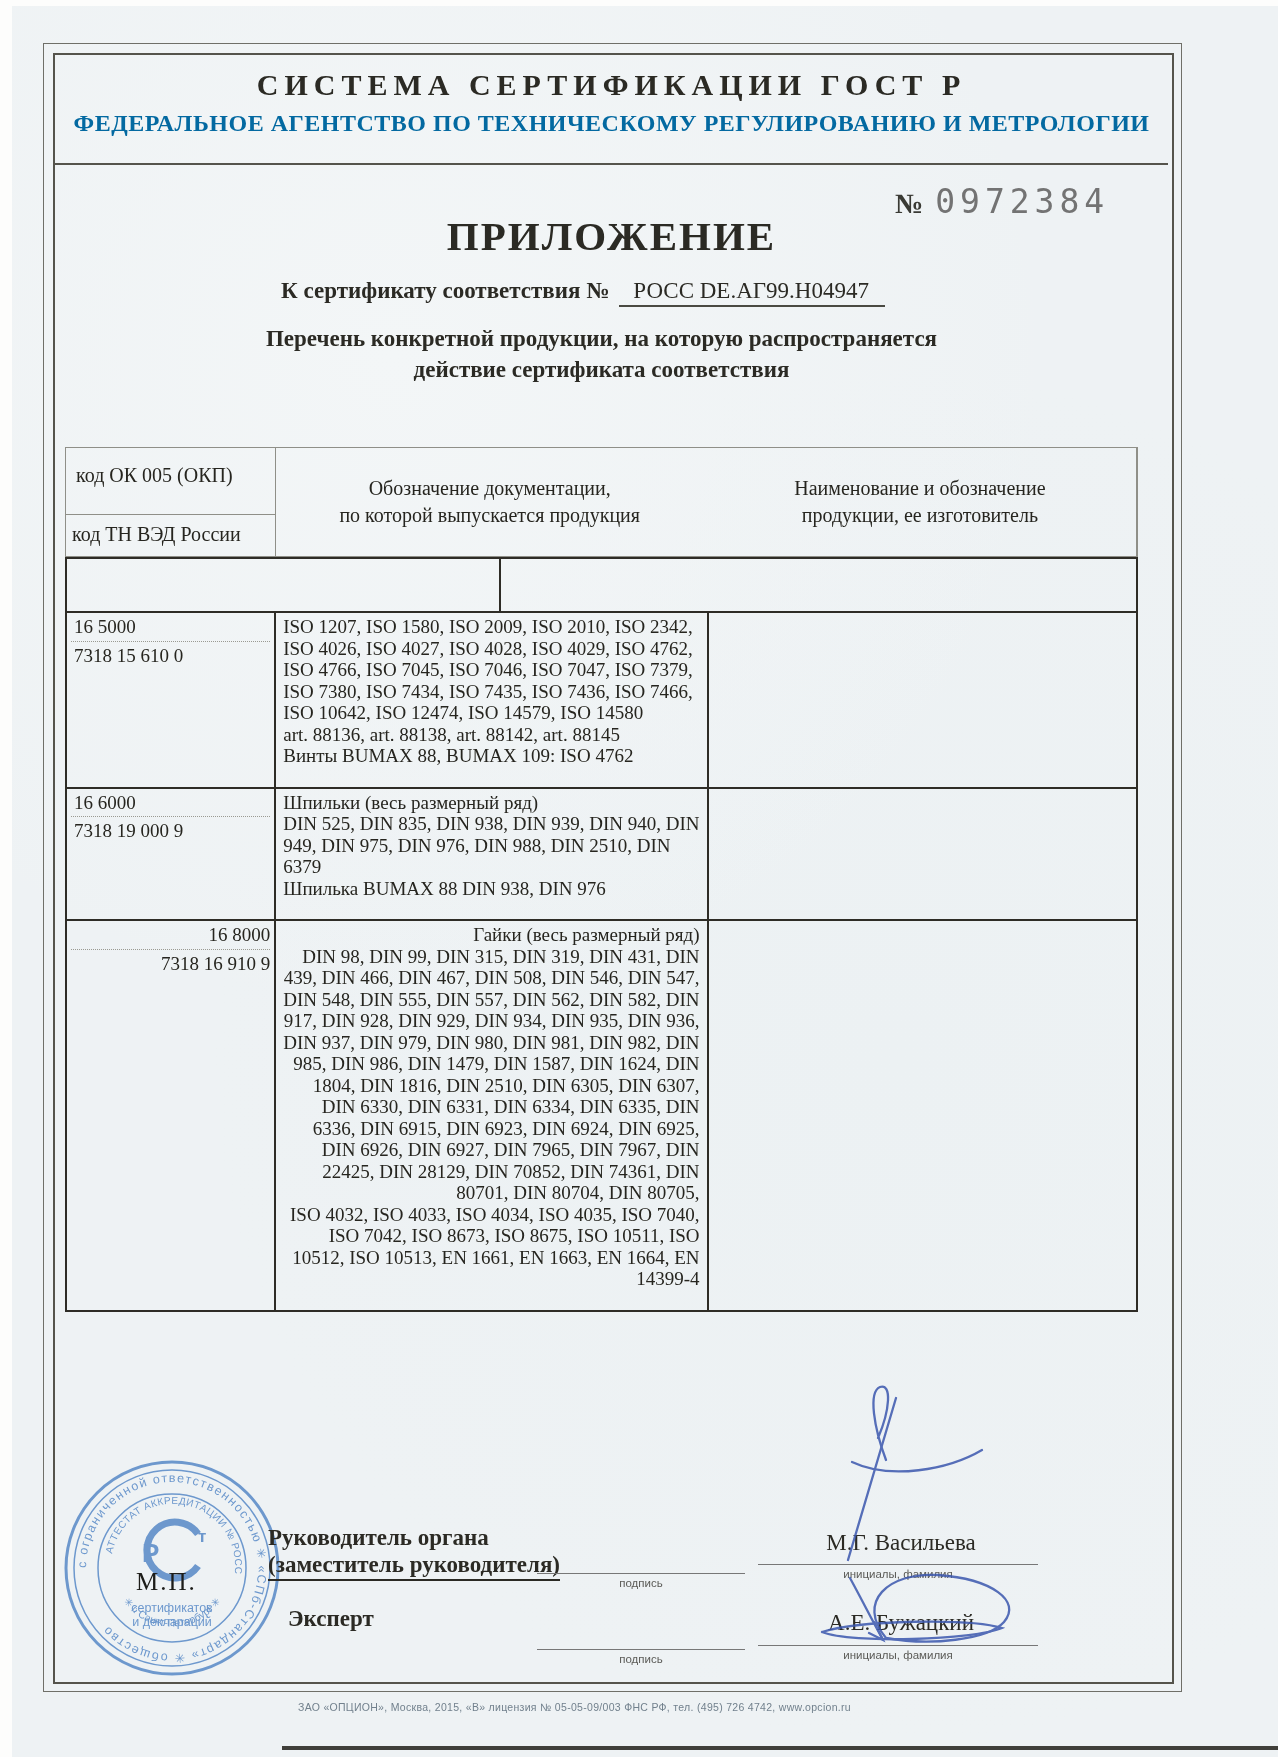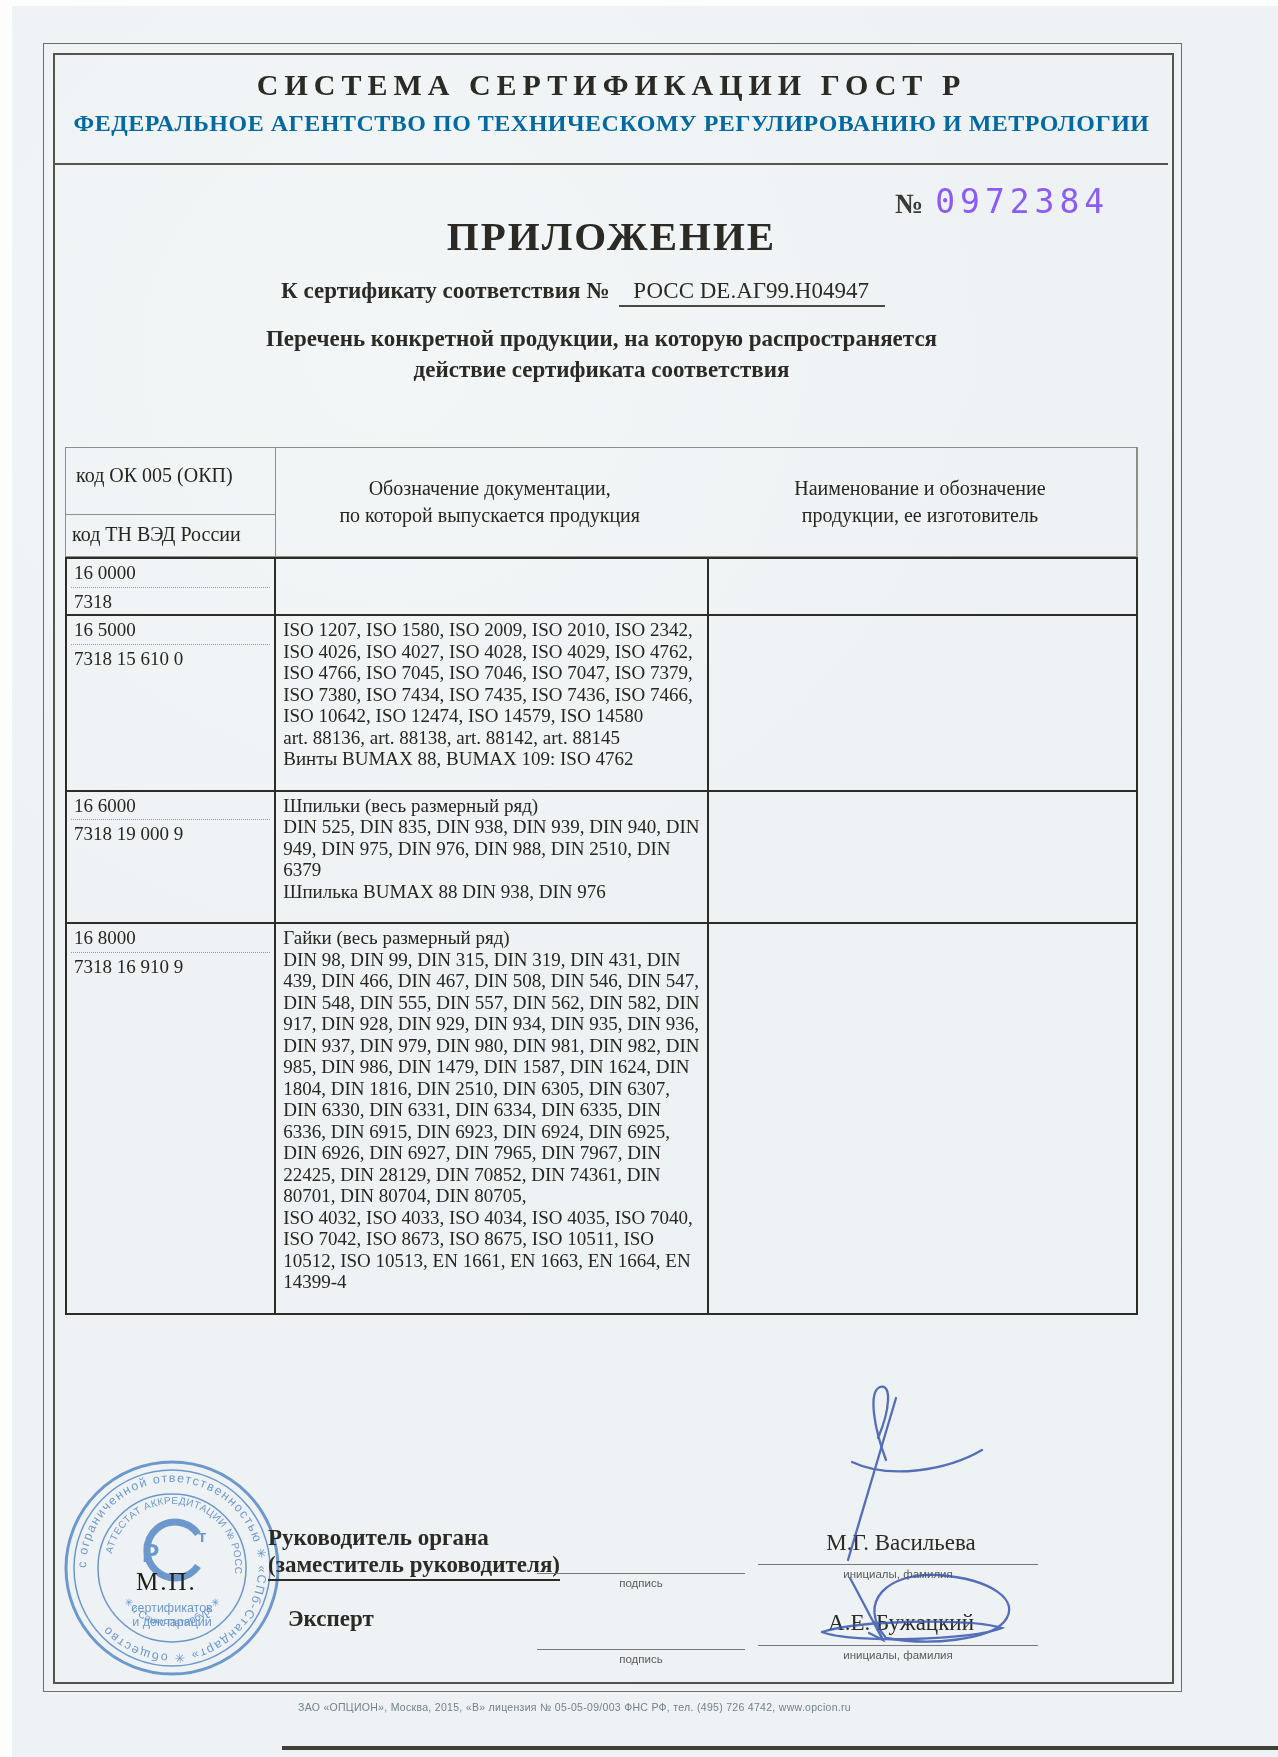--- a/index.html
+++ b/index.html
@@ -16,21 +16,21 @@
   .band-divider{position:absolute;left:55px;top:163px;width:1113px;height:0;
                 border-top:2px solid #55544c;}
 
   .masthead{position:absolute;left:53px;top:68px;width:1117px;text-align:center;}
   .masthead .l1{font-size:30px;font-weight:bold;letter-spacing:6px;color:#2b2a24;}
   .masthead .l2{font-size:24px;font-weight:bold;letter-spacing:0.5px;margin-top:8px;color:#0369a1;}
 
   .blank-number{position:absolute;left:895px;top:182px;white-space:nowrap;}
   .blank-number .pref{font-size:28px;font-weight:bold;color:#3a3a34;vertical-align:baseline;}
   .blank-number .digits{font-family:"DejaVu Sans Mono",monospace;font-size:33px;
-                        letter-spacing:5px;color:#8b5cf6;margin-left:8px;}
+                        letter-spacing:5px;color:#737373;margin-left:8px;}
 
   .doc-title{position:absolute;left:53px;top:212px;width:1117px;text-align:center;
              font-size:41px;font-weight:bold;letter-spacing:2px;color:#2b2a24;}
 
   .cert-ref{position:absolute;left:53px;top:278px;width:1060px;text-align:center;white-space:nowrap;}
   .cert-ref .lbl{font-size:23px;font-weight:bold;color:#2b2a24;}
   .cert-ref .num{font-size:23px;color:#2b2a24;border-bottom:2px solid #4a4a42;
                  padding:0 16px 2px 14px;margin-left:6px;}
 
   .purpose{position:absolute;left:53px;top:323px;width:1097px;text-align:center;
@@ -41,21 +41,21 @@
   .th{box-sizing:border-box;}
   .th.c1{width:210px;border-right:1px solid #8f8f88;position:relative;}
   .th.c2{width:434px;border-right:1px solid #8f8f88;display:flex;align-items:center;justify-content:center;}
   .th.c3{width:429px;display:flex;align-items:center;justify-content:center;}
   .th .center2{white-space:pre-line;text-align:center;font-size:20px;line-height:27px;}
   .h-okp{position:absolute;left:10px;top:16px;font-size:20px;}
   .h-div{position:absolute;left:0;top:66px;width:100%;border-top:1px solid #8f8f88;}
   .h-tnved{position:absolute;left:6px;bottom:10px;font-size:20px;}
   .tbody{border:2px solid #2e2c26;box-sizing:border-box;}
   .tr{display:flex;border-bottom:2px solid #2e2c26;}
-  .tr:last-child{border-bottom:none;}
+  .tr:last-child{border-bottom:none;text-align:right;}
   .td{box-sizing:border-box;padding:3px 7px 20px 7px;line-height:21.5px;}
   .td.c1{width:210px;border-right:2px solid #2e2c26;padding:1px 4px 2px 4px;}
   .td.c2{width:434px;border-right:2px solid #2e2c26;white-space:pre-line;}
   .td.c3{width:429px;}
   .okp{display:block;border-bottom:1.5px dotted #9a9a92;padding:2px 0 3px 3px;}
   .tnved{display:block;padding:3px 0 0 3px;}
   .r1{min-height:52px;}  .r2{min-height:165px;}  .r3{min-height:112px;}  .r4{min-height:376px;}
 
   .sig-role1{position:absolute;left:268px;top:1524px;font-size:23px;font-weight:bold;color:#2b2a24;line-height:27px;}
   .sig-role1 .u{border-bottom:2.5px solid #2b2a24;padding-bottom:1px;}
@@ -131,24 +131,20 @@
         <div class="center2">Обозначение документации,
 по которой выпускается продукция</div>
       </div>
       <div class="th c2">
         <div class="center2">Наименование и обозначение
 продукции, ее изготовитель</div>
       </div>
     </div>
     <div class="tbody">
       <div class="tr r1">
-        <div class="td c1">
-          <span class="okp">16 0000</span>
-          <span class="tnved">7318</span>
-        </div>
         <div class="td c2"></div>
         <div class="td c3"></div>
       </div>
       <div class="tr r2">
         <div class="td c1">
           <span class="okp">16 5000</span>
           <span class="tnved">7318 15 610 0</span>
         </div>
         <div class="td c2">ISO 1207, ISO 1580, ISO 2009, ISO 2010, ISO 2342, ISO 4026, ISO 4027, ISO 4028, ISO 4029, ISO 4762, ISO 4766, ISO 7045, ISO 7046, ISO 7047, ISO 7379, ISO 7380, ISO 7434, ISO 7435, ISO 7436, ISO 7466, ISO 10642, ISO 12474, ISO 14579, ISO 14580
 art. 88136, art. 88138, art. 88142, art. 88145

